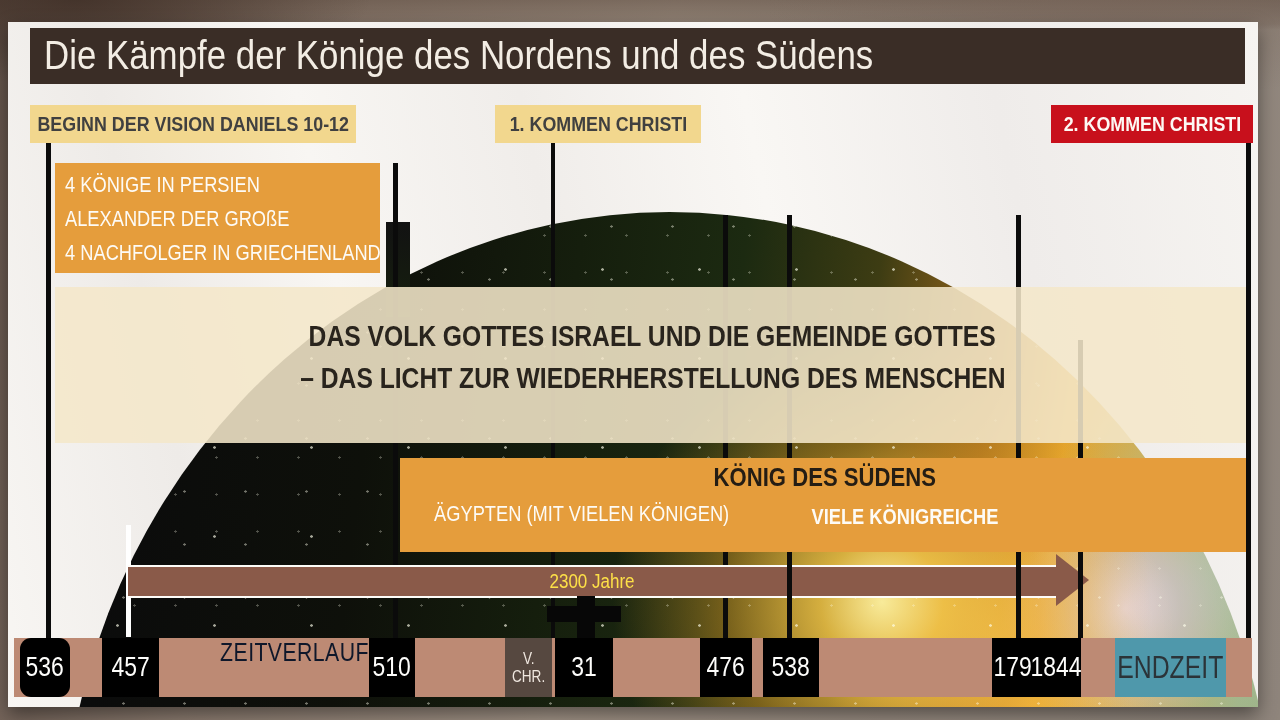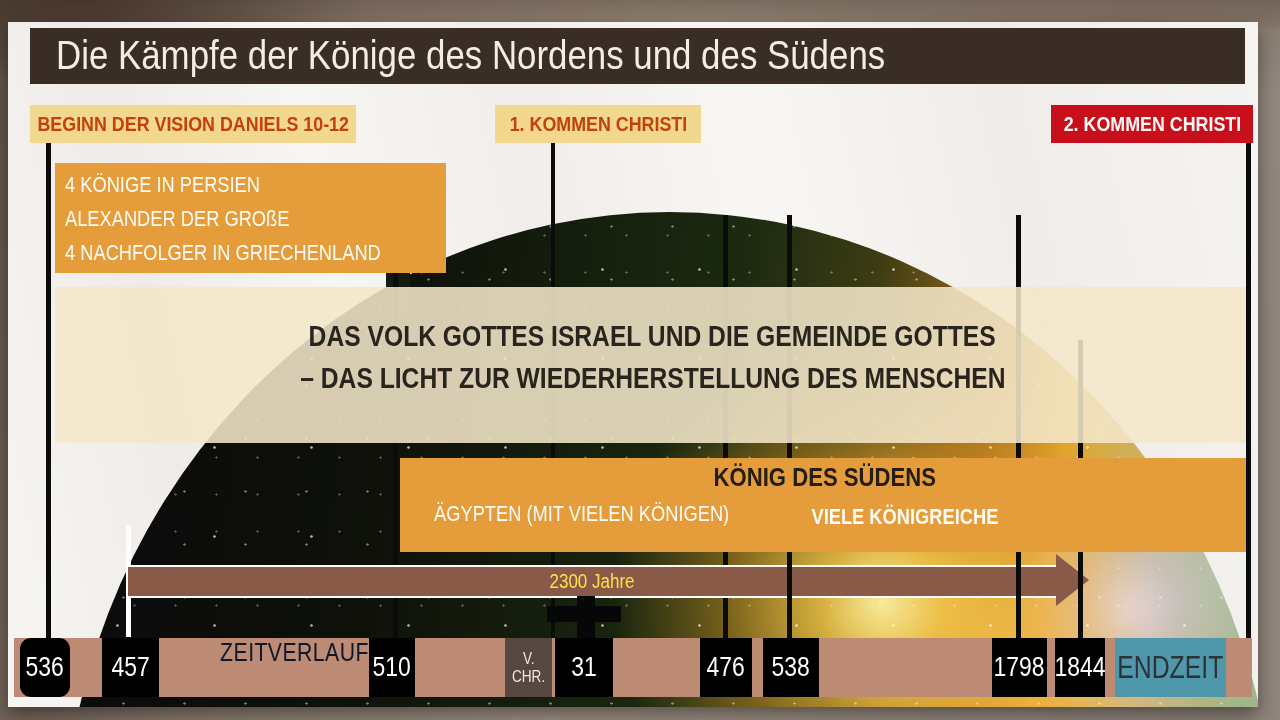--- a/index.html
+++ b/index.html
@@ -31,23 +31,23 @@
       radial-gradient(rgba(255,255,236,.35) 1px, transparent 1.5px);
     background-size:97px 89px,61px 53px,41px 37px;
     background-position:7px 13px,31px 41px,11px 5px;}
   .limb-wedge{position:absolute;left:378px;top:200px;width:24px;height:95px;
     background:linear-gradient(180deg,#121212,#16200e);}
   
   .cx{display:inline-block;transform:scaleX(.85);transform-origin:center;white-space:nowrap;}
   .cxl{display:inline-block;transform:scaleX(.85);transform-origin:left center;white-space:nowrap;}
   
   .titlebar{position:absolute;left:30px;top:28px;width:1215px;height:56px;background:#3a2d26;
-    color:#f3ede4;font-size:41px;line-height:55px;padding-left:26px;box-sizing:border-box;}
+    color:#f3ede4;font-size:41px;line-height:55px;padding-left:14px;box-sizing:border-box;}
   .marker{position:absolute;top:105px;height:38px;display:flex;align-items:center;justify-content:center;
-    font-size:21px;font-weight:600;color:#c2410c;}
+    font-size:21px;font-weight:600;color:#404040;}
   .marker.tan{background:#f2d78e;}
   .marker.red{background:#c8101c;color:#fdf8f4;}
   
   .tick{position:absolute;width:5px;background:#0b0b0b;z-index:2;}
   .tick.front{z-index:6;}
   .tick.white{background:#ffffff;}
   
   .obox{position:absolute;background:#e59d3c;z-index:4;color:#fdfbf6;}
   .obox .btitle{position:absolute;left:0;right:0;top:5px;text-align:center;
     font-size:26px;font-weight:700;color:#241d14;}
@@ -111,21 +111,21 @@
   <div class="tick" style="left:723px;top:215px;height:423px;"></div>
   <div class="tick" style="left:787px;top:215px;height:423px;"></div>
   <div class="tick" style="left:1016px;top:215px;height:423px;"></div>
   <div class="tick" style="left:1078px;top:340px;height:298px;"></div>
 
   <div class="band">
     <div><span class="cx">DAS VOLK GOTTES ISRAEL UND DIE GEMEINDE GOTTES</span></div>
     <div><span class="cx">– DAS LICHT ZUR WIEDERHERSTELLUNG DES MENSCHEN</span></div>
   </div>
 
-  <div class="obox" style="left:55px;top:163px;width:391px;height:110px;padding:5px 0 0 10px;box-sizing:border-box;line-height:34px;font-size:21.5px;">
+  <div class="obox" style="left:55px;top:163px;width:325px;height:110px;padding:5px 0 0 10px;box-sizing:border-box;line-height:34px;font-size:21.5px;">
     <div><span class="cxl">4 KÖNIGE IN PERSIEN</span></div>
     <div><span class="cxl">ALEXANDER DER GROßE</span></div>
     <div><span class="cxl">4 NACHFOLGER IN GRIECHENLAND</span></div>
   </div>
 
 
   <div class="obox" style="left:400px;top:458px;width:850px;height:94px;">
     <div class="btitle" style="top:4px;"><span class="cx">KÖNIG DES SÜDENS</span></div>
     <div class="ogrp" style="left:8px;top:44px;width:310px;">
       <span class="cx">ÄGYPTEN (MIT VIELEN KÖNIGEN)</span>
@@ -173,21 +173,21 @@
       </div>
     <div class="ybox" style="left:686px;width:52px;">
       <span class="cx">476</span>
       </div>
     <div class="ybox" style="left:749px;width:56px;">
       <span class="cx">538</span>
       </div>
     <div class="ybox" style="left:978px;width:55px;">
       <span class="cx">1798</span>
       </div>
-    <div class="ybox" style="left:1041px;width:50px;">
+    <div class="ybox" style="left:1017px;width:50px;">
       <span class="cx">1844</span>
       </div>
     <div class="endzeit">
       <span class="cx" style="transform:scaleX(.8);">ENDZEIT</span>
       </div>
   </div>
 
 </div>
 
 </body></html>

